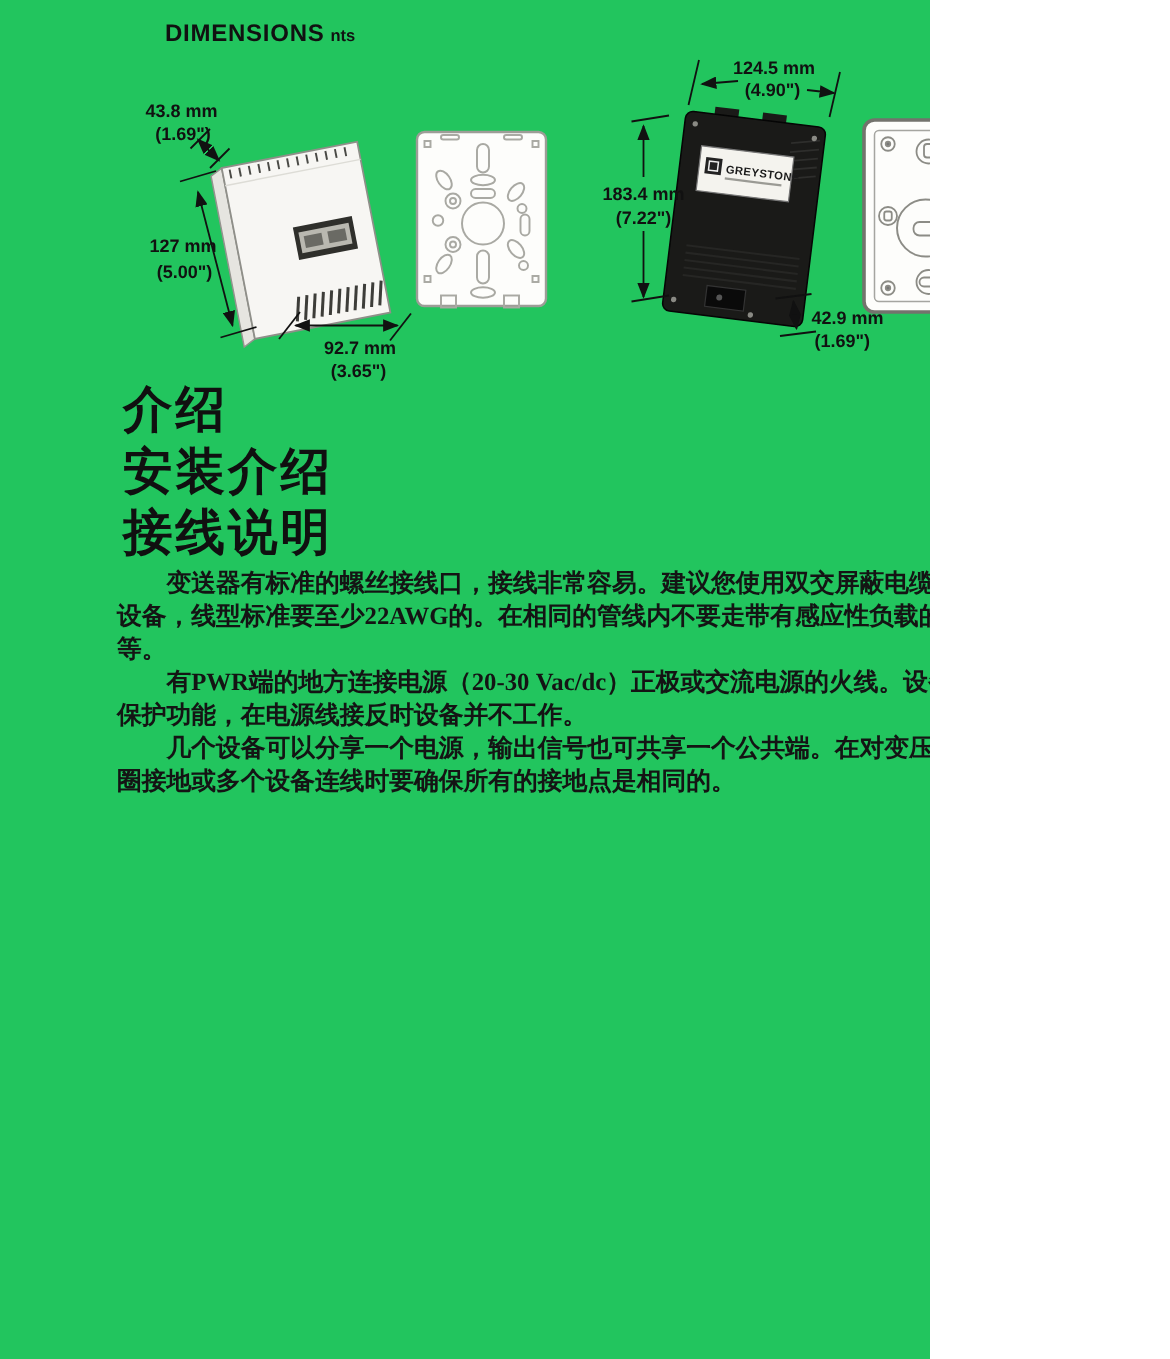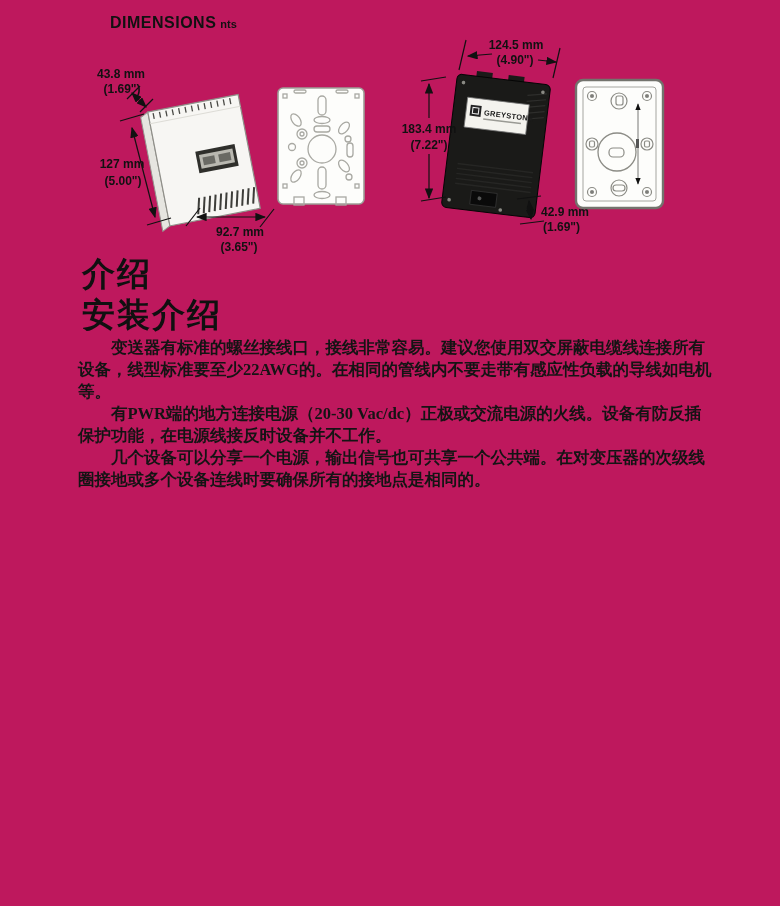--- a/index.html
+++ b/index.html
@@ -1,19 +1,19 @@
 <!DOCTYPE html>
 <html><head>
 <meta charset="utf-8">
 <style>
   html,body{margin:0;padding:0;background:#fff;}
   .page{
     position:relative;
-    width:780px;height:906px;
-    background:#be185d;
+    width:620px;height:906px;
+    background:#22c55e;
     overflow:hidden;
     font-family:"Liberation Serif", serif;
     color:#151515;
   }
   
   .drawing-area{position:absolute;left:0;top:0;width:780px;height:256px;}
   .drawing-title{
     position:absolute;left:110px;top:14px;
     font-family:"Liberation Sans", sans-serif;
     font-weight:bold;font-size:16px;letter-spacing:.5px;color:#111;
@@ -251,20 +251,21 @@
 
     <div class="sec">
       <div class="sec-title">介绍</div>
     </div>
 
     <div class="sec">
       <div class="sec-title">安装介绍</div>
     </div>
 
     <div class="sec">
+      <div class="sec-title">接线说明</div>
       <div class="sec-body">
           <p class="para indent">变送器有标准的螺丝接线口，接线非常容易。建议您使用双交屏蔽电缆线连接所有设备，线型标准要至少22AWG的。在相同的管线内不要走带有感应性负载的导线如电机等。</p>
           <p class="para indent">有PWR端的地方连接电源（20-30 Vac/dc）正极或交流电源的火线。设备有防反插保护功能，在电源线接反时设备并不工作。</p>
           <p class="para indent">几个设备可以分享一个电源，输出信号也可共享一个公共端。在对变压器的次级线圈接地或多个设备连线时要确保所有的接地点是相同的。</p>
         </div>
     </div>
   </div>
 
 </div>
 

